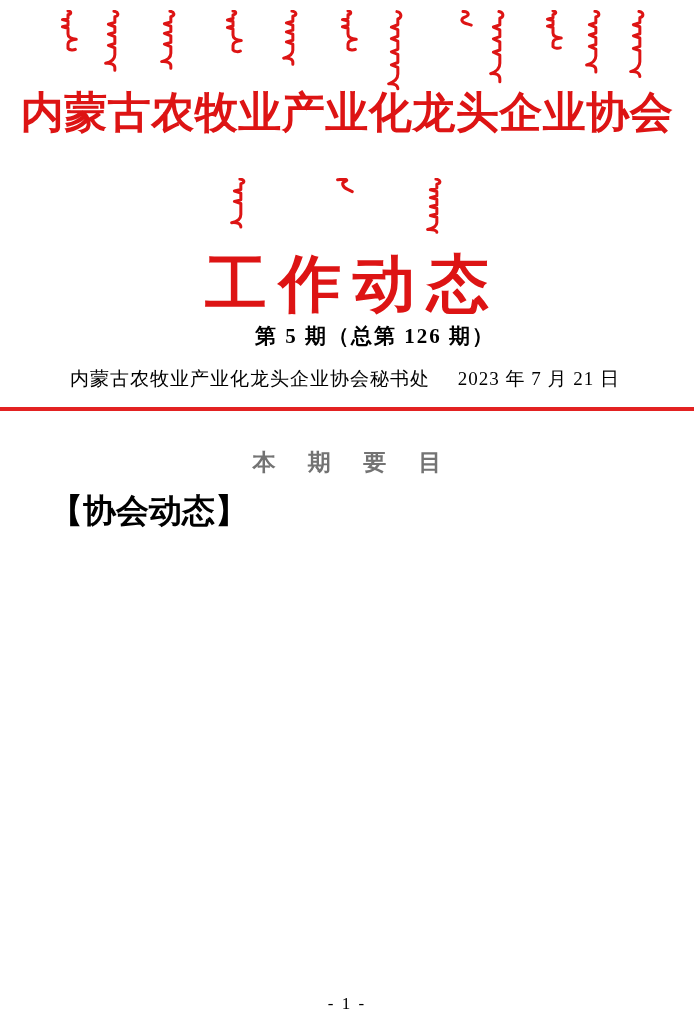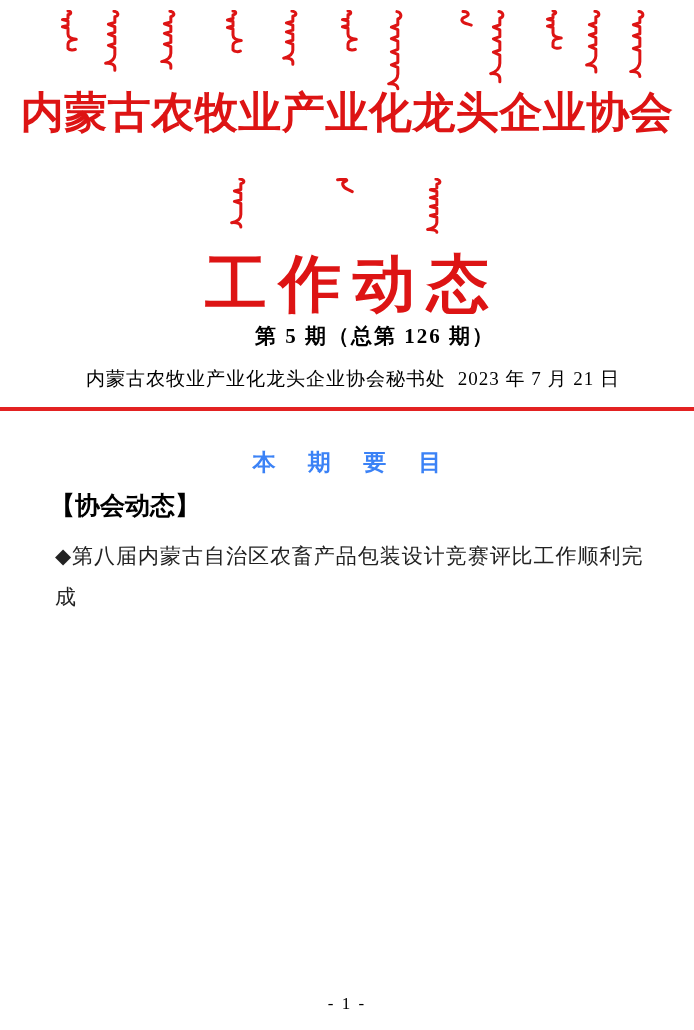--- a/index.html
+++ b/index.html
@@ -48,38 +48,37 @@
     font-size: 21px; font-weight: bold;
     letter-spacing: 2px;
     color: #000;
     margin-left: 28px;
   }
   .pub-row {
     position: absolute; top: 366px; left: 70px; right: 74px;
     display: flex; justify-content: space-between; align-items: baseline;
     font-size: 19px; color: #000;
     letter-spacing: 1px;
-    margin-left: 16px;
   }
   .red-rule {
     position: absolute; top: 407px; left: 0; width: 694px; height: 4px;
     background: var(--rule-red);
   }
   .toc-heading {
     position: absolute; top: 447px; left: 0; width: 100%;
     text-align: center;
     font-family: "Liberation Sans", "DejaVu Sans", sans-serif;
     font-size: 23px; font-weight: 600;
     letter-spacing: 13px; text-indent: 13px;
-    color: #3b82f6;
+    color: #737373;
   }
   .section-title {
     position: absolute; top: 489px; left: 50px;
     font-family: "Liberation Sans", "DejaVu Sans", sans-serif;
-    font-size: 25px; font-weight: bold;
+    font-size: 33px; font-weight: bold;
     color: #000;
   }
   .toc-list {
     position: absolute; top: 536px; left: 55px; width: 588px;
   }
   .toc-item {
     font-size: 21px;
     line-height: 41px;
     letter-spacing: 0.5px;
     text-align: justify;
@@ -159,18 +158,17 @@
     <span>内蒙古农牧业产业化龙头企业协会秘书处</span>
     <span>2023 年 7 月 21 日</span>
   </div>
 
   <div class="red-rule"></div>
 
   <div class="toc-heading">本 期 要 目</div>
   <div class="section-title">【协会动态】</div>
 
   <div class="toc-list">
-    <p class="toc-item">◆第八届内蒙古自治区农畜产品包装设计竞赛评比工作顺利完成</p>
   </div>
 
   <div class="page-number">- 1 -</div>
 
 </div>
 
 </body></html>

